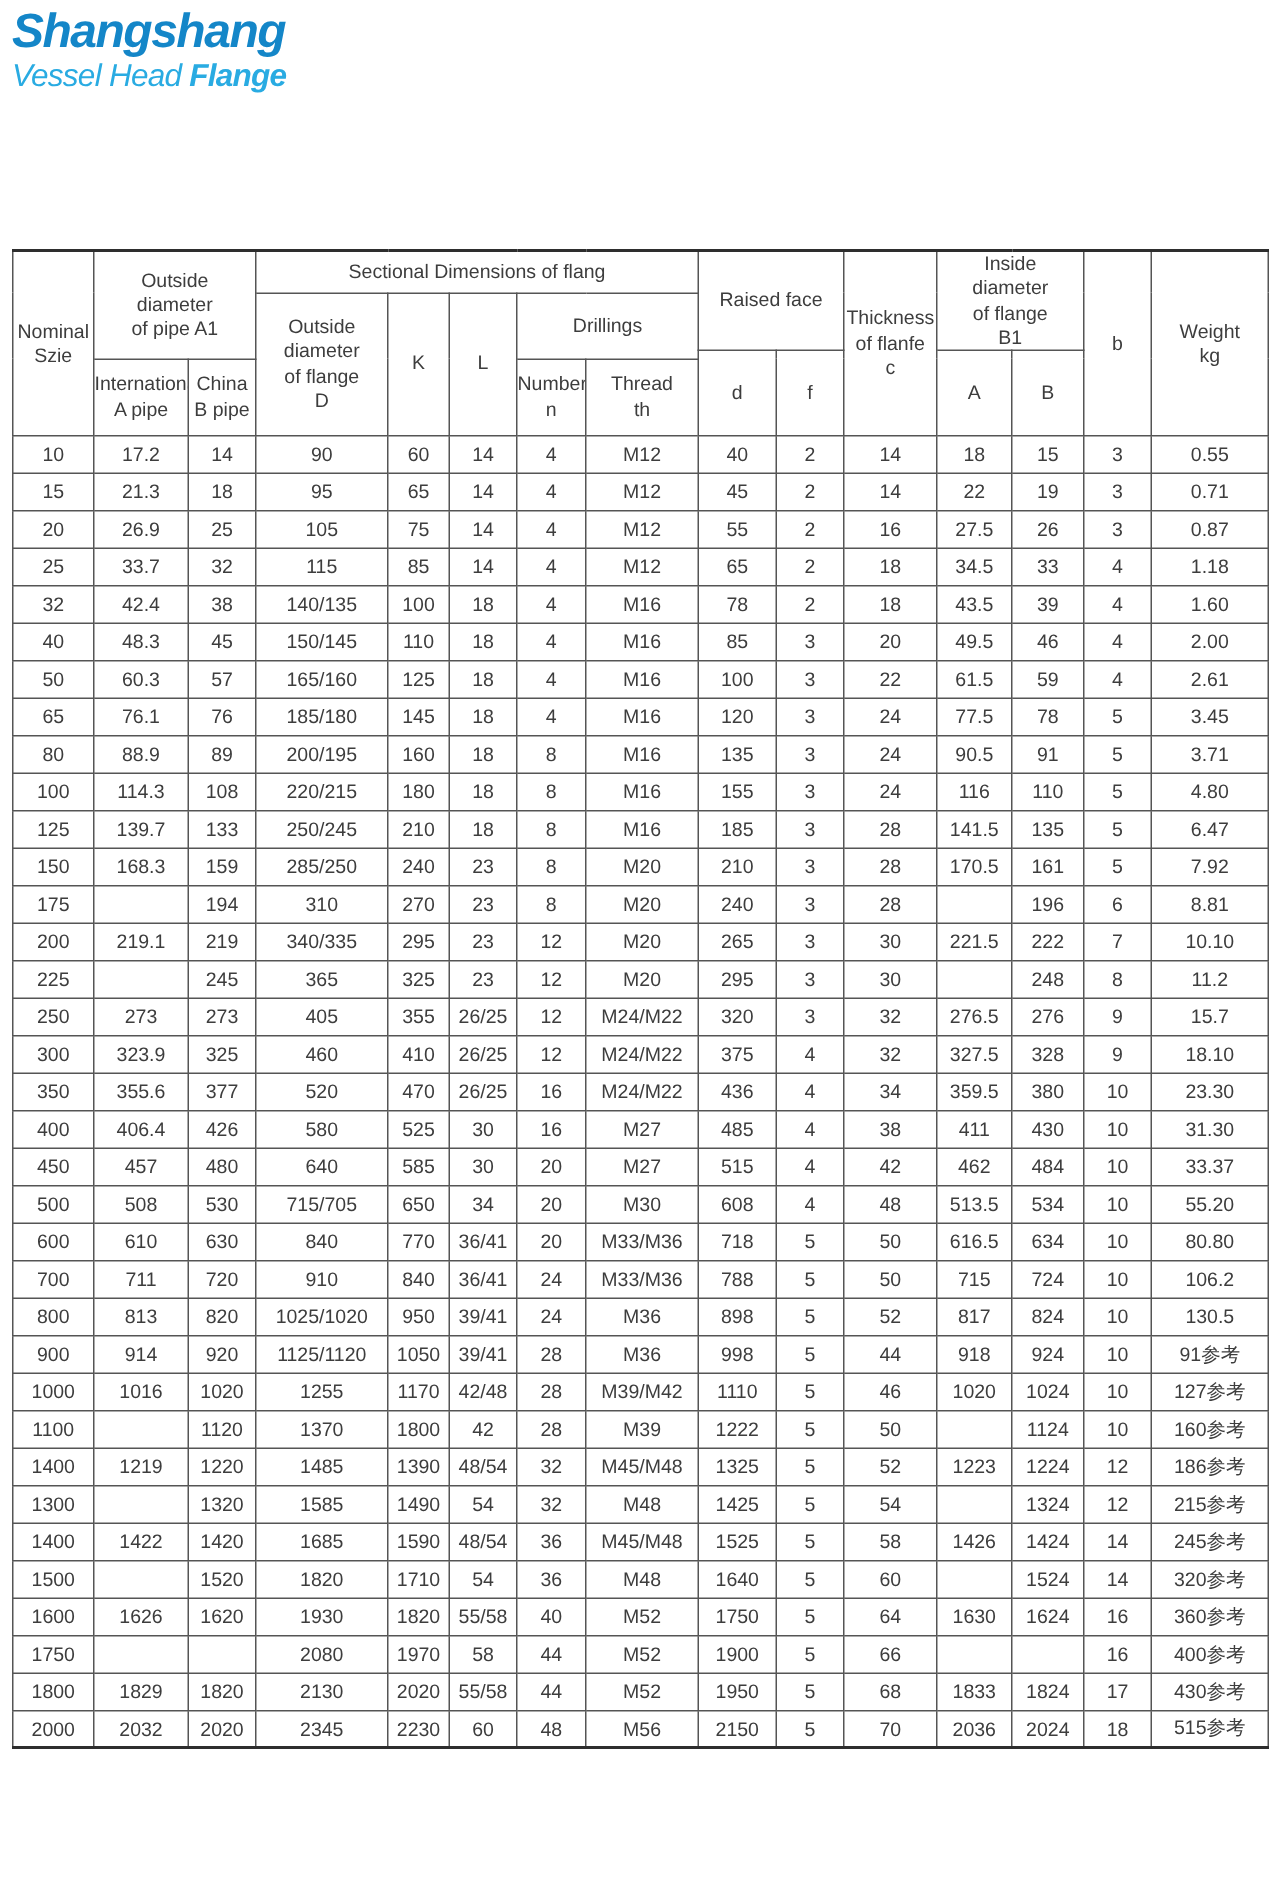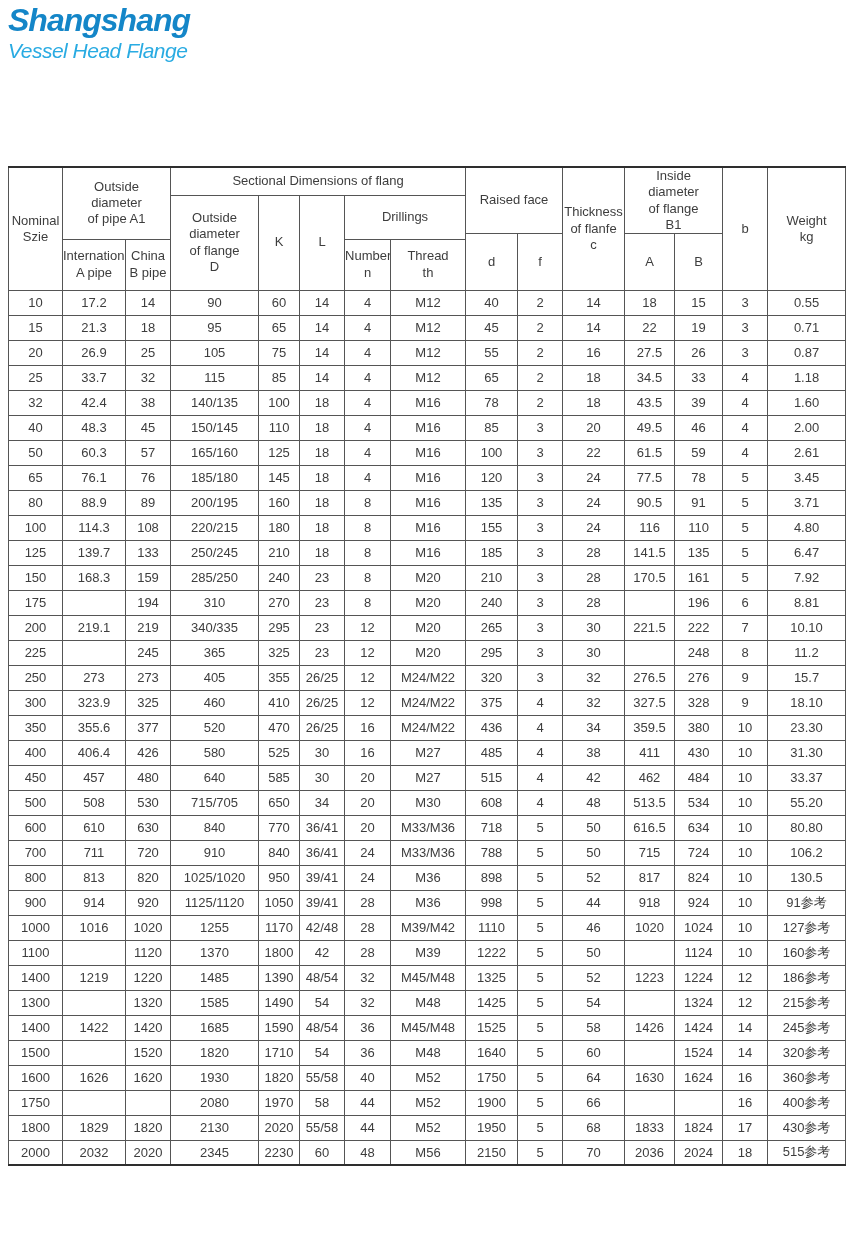--- a/index.html
+++ b/index.html
@@ -23,21 +23,21 @@
   .logo-line1 {
     font-size: 32px;
     font-weight: bold;
     letter-spacing: -1px;
   }
   .logo-line2 {
     font-size: 21px;
     letter-spacing: -0.5px;
     margin-top: 2px;
   }
-  .logo-line2 .bold { font-weight: normal; }
+  .logo-line2 .bold { font-weight: bold; }
   
   .titles {
     position: absolute;
     top: 28px;
     right: 2px;
     width: 590px;
     text-align: center;
   }
   .main-title {
     font-size: 30px;

